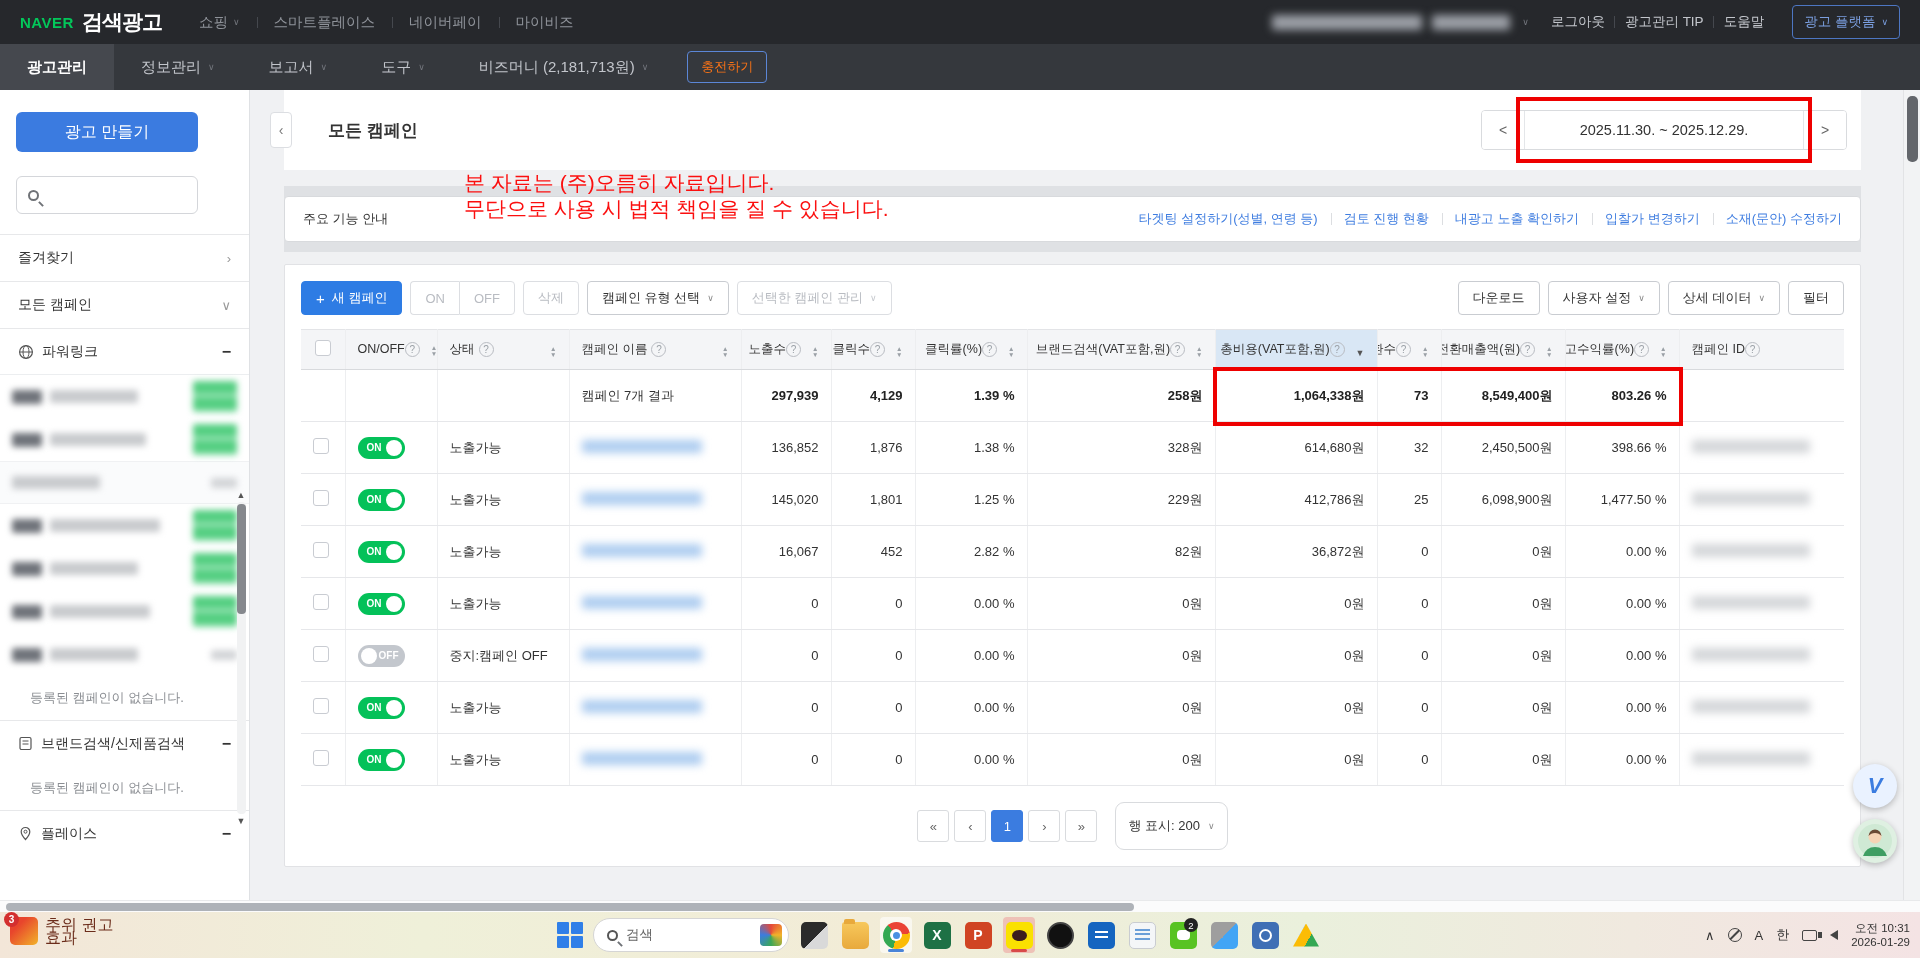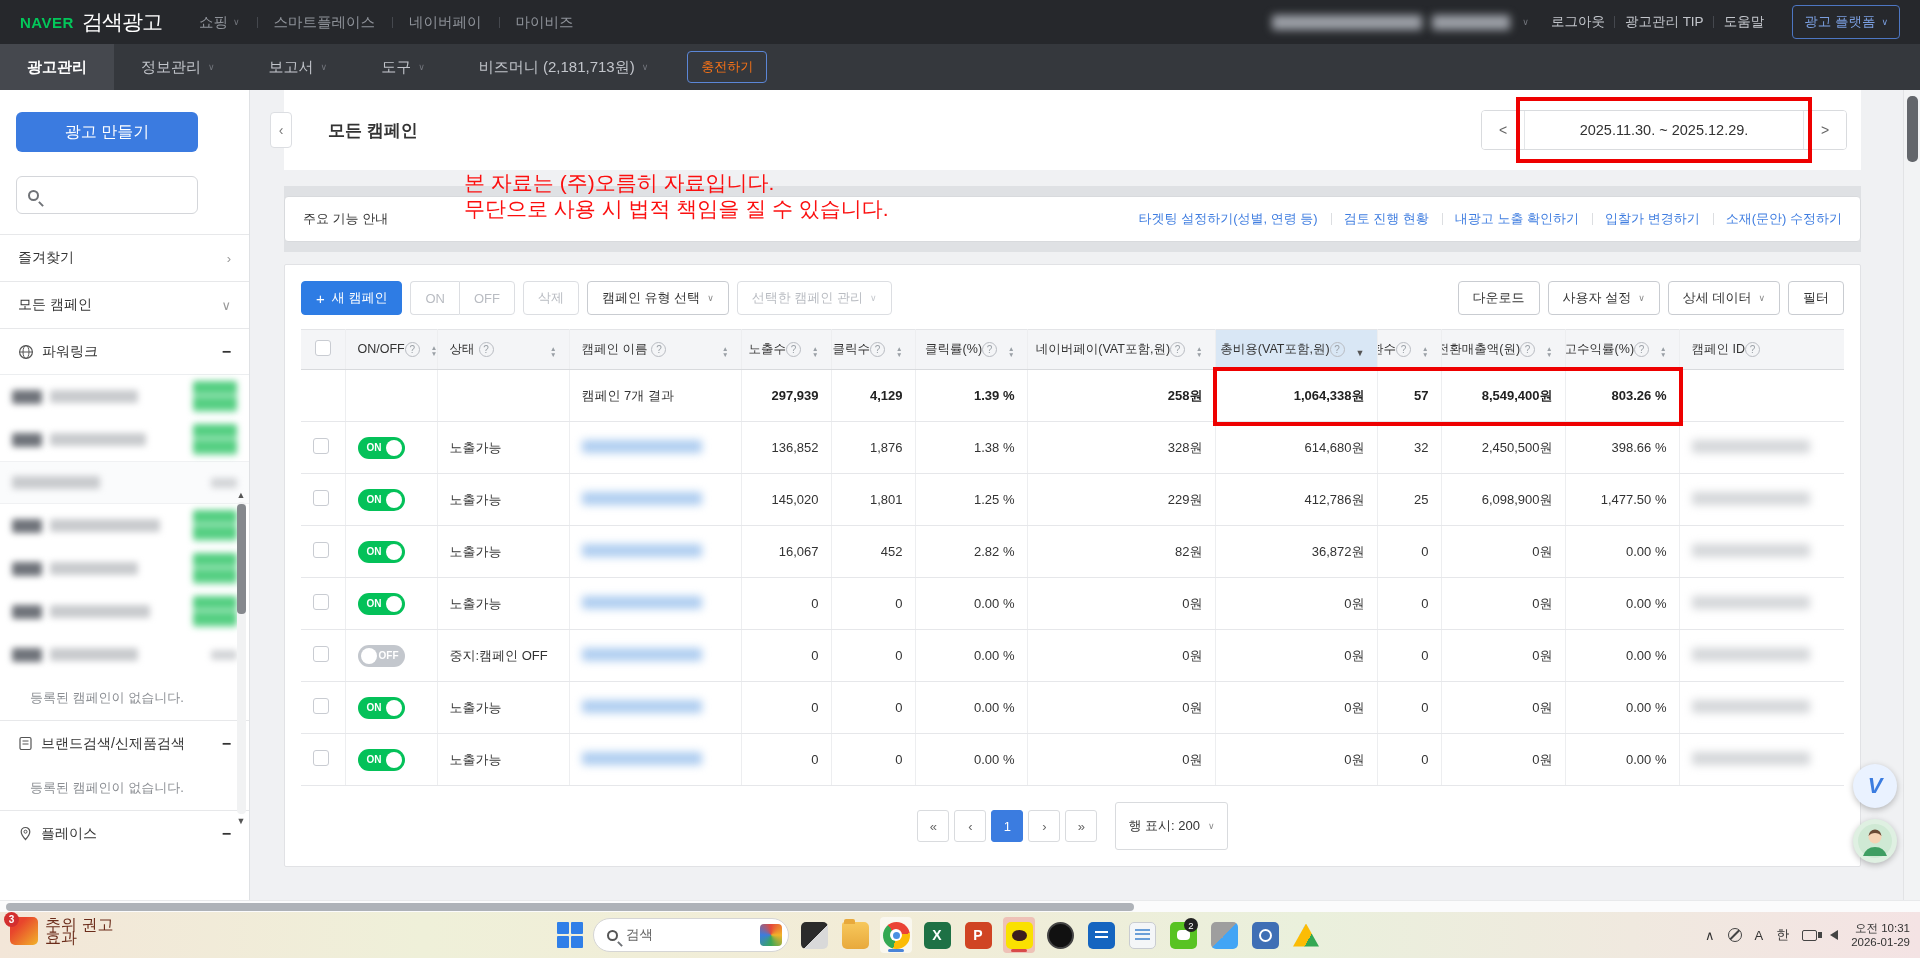--- a/index.html
+++ b/index.html
@@ -3,21 +3,21 @@
 <meta charset="utf-8">
 <style>
 *{margin:0;padding:0;box-sizing:border-box}
 html,body{width:1920px;height:958px;overflow:hidden;background:#fff;font-family:"Liberation Sans","DejaVu Sans",sans-serif}
 #page{position:relative;width:1920px;height:958px;background:#eef0f2;overflow:hidden}
 
 
 .topbar{height:44px;background:#26282c;display:flex;align-items:center;padding:0 20px;position:relative;z-index:5}
 .brand{display:flex;align-items:center;gap:8px;margin-right:20px;cursor:pointer}
 .brand .naver{color:#03c75a;font-weight:800;font-size:15px;letter-spacing:.5px}
-.brand .svc{color:#fff;font-weight:400;font-size:21px;letter-spacing:-1px}
+.brand .svc{color:#fff;font-weight:700;font-size:21px;letter-spacing:-1px}
 .tb-menus{display:flex;align-items:flex-start}
 .tb-menu{font-size:14.5px;color:#8f939a;padding:0 17px;position:relative;display:flex;align-items:center;gap:5px;cursor:pointer}
 .tb-menu+.tb-menu::before{content:"";position:absolute;left:0;top:4px;bottom:4px;width:1px;background:#45484e}
 .caret{font-size:9px;color:#73767d}
 .topbar-right{margin-left:auto;display:flex;align-items:center;gap:12px}
 .blur-user{display:flex;gap:10px;align-items:center}
 .blur-user i{display:block;height:15px;border-radius:2px;background:#9ca0a7;filter:blur(4px)}
 .tb-link{color:#c3c6cc;font-size:13.5px;padding:0 10px;position:relative;cursor:pointer}
 .tb-link+.tb-link::before{content:"";position:absolute;left:-1px;top:3px;bottom:3px;width:1px;background:#45484e}
 .platform-btn{border:1px solid #4d76c2;color:#7b9fe0;font-size:13.5px;padding:7px 11px;border-radius:4px;background:transparent;display:flex;gap:6px;align-items:center;cursor:pointer;margin-left:6px}
@@ -119,21 +119,21 @@
 .blur.idb{width:118px;height:13px;background:#d4d6d9;filter:blur(4px)}
 col.c-check{width:44px}col.c-onoff{width:92px}col.c-status{width:132px}col.c-name{width:172px}
 col.c-impr{width:90px}col.c-click{width:84px}col.c-ctr{width:112px}col.c-cpc{width:188px}
 col.c-cost{width:162px}col.c-conv{width:64px}col.c-rev{width:124px}col.c-roas{width:114px}
 
 
 .pager-wrap{display:flex;align-items:center;justify-content:center;gap:18px;margin-top:16px}
 .pagination{display:flex;gap:5px}
 .pg-btn{width:32px;height:32px;border:1px solid #d9dbde;background:#fff;border-radius:3px;color:#666;font-size:13px;cursor:pointer}
 .pg-btn.cur{background:#3b7ce0;border-color:#3b7ce0;color:#fff}
-.rows-select{height:48px;border:1px solid #d9dbde;border-radius:3px;background:#fff;font-size:13px;color:#333;padding:0 12px;display:inline-flex;align-items:center;gap:8px;cursor:pointer}
+.rows-select{height:48px;border:1px solid #d9dbde;border-radius:9px;background:#fff;font-size:13px;color:#333;padding:0 12px;display:inline-flex;align-items:center;gap:8px;cursor:pointer}
 
 
 .watermark{position:absolute;left:214px;top:80px;color:#fb0f0f;font-size:21px;line-height:26px;z-index:9;pointer-events:none}
 .red-box{position:absolute;border:4px solid #ee0000;z-index:8;pointer-events:none}
 
 
 .vscroll{position:absolute;left:1903px;top:90px;width:17px;height:810px;background:#f2f3f4;border-left:1px solid #e2e3e5;z-index:6}
 .vscroll .thumb{position:absolute;left:3px;top:6px;width:11px;height:66px;background:#63666b;border-radius:5px}
 .hscroll{position:absolute;left:0;top:900px;width:1920px;height:12px;background:#fbfbfc;border-top:1px solid #e8e9eb;z-index:6}
 .hscroll .thumb{position:absolute;left:6px;top:2px;width:1128px;height:8px;background:#aeb2b8;border-radius:4px}
@@ -500,21 +500,21 @@
                   <span class="th-inner">
                     <span class="grp"><span class="lbl">클릭률(%)</span><span class="help">?</span></span>
                     <span class="sort">
                       <i>▲</i>
                       <i>▼</i>
                     </span>
                   </span>
                 </th>
                 <th class="num">
                   <span class="th-inner">
-                    <span class="grp"><span class="lbl">네이버페이(VAT포함,원)</span><span class="help">?</span></span>
+                    <span class="grp"><span class="lbl">브랜드검색(VAT포함,원)</span><span class="help">?</span></span>
                     <span class="sort">
                       <i>▲</i>
                       <i>▼</i>
                     </span>
                   </span>
                 </th>
                 <th class="num hl">
                   <span class="th-inner">
                     <span class="grp"><span class="lbl">총비용(VAT포함,원)</span><span class="help">?</span></span>
                     <span class="sort-desc">▼</span>
@@ -558,21 +558,21 @@
               <tr class="summary-row">
                 <td></td>
                 <td></td>
                 <td></td>
                 <td class="sum-label">캠페인 7개 결과</td>
                 <td class="num">297,939</td>
                 <td class="num">4,129</td>
                 <td class="num">1.39 %</td>
                 <td class="num">258원</td>
                 <td class="num" id="redA">1,064,338원</td>
-                <td class="num">57</td>
+                <td class="num">73</td>
                 <td class="num">8,549,400원</td>
                 <td class="num" id="redB">803.26 %</td>
                 <td></td>
               </tr>
               <tr class="data-row">
                 <td><span class="cb"></span></td>
                 <td><span class="toggle on">ON</span></td>
                 <td>노출가능</td>
                 <td><span class="blur name"></span></td>
                 <td class="num">136,852</td>

